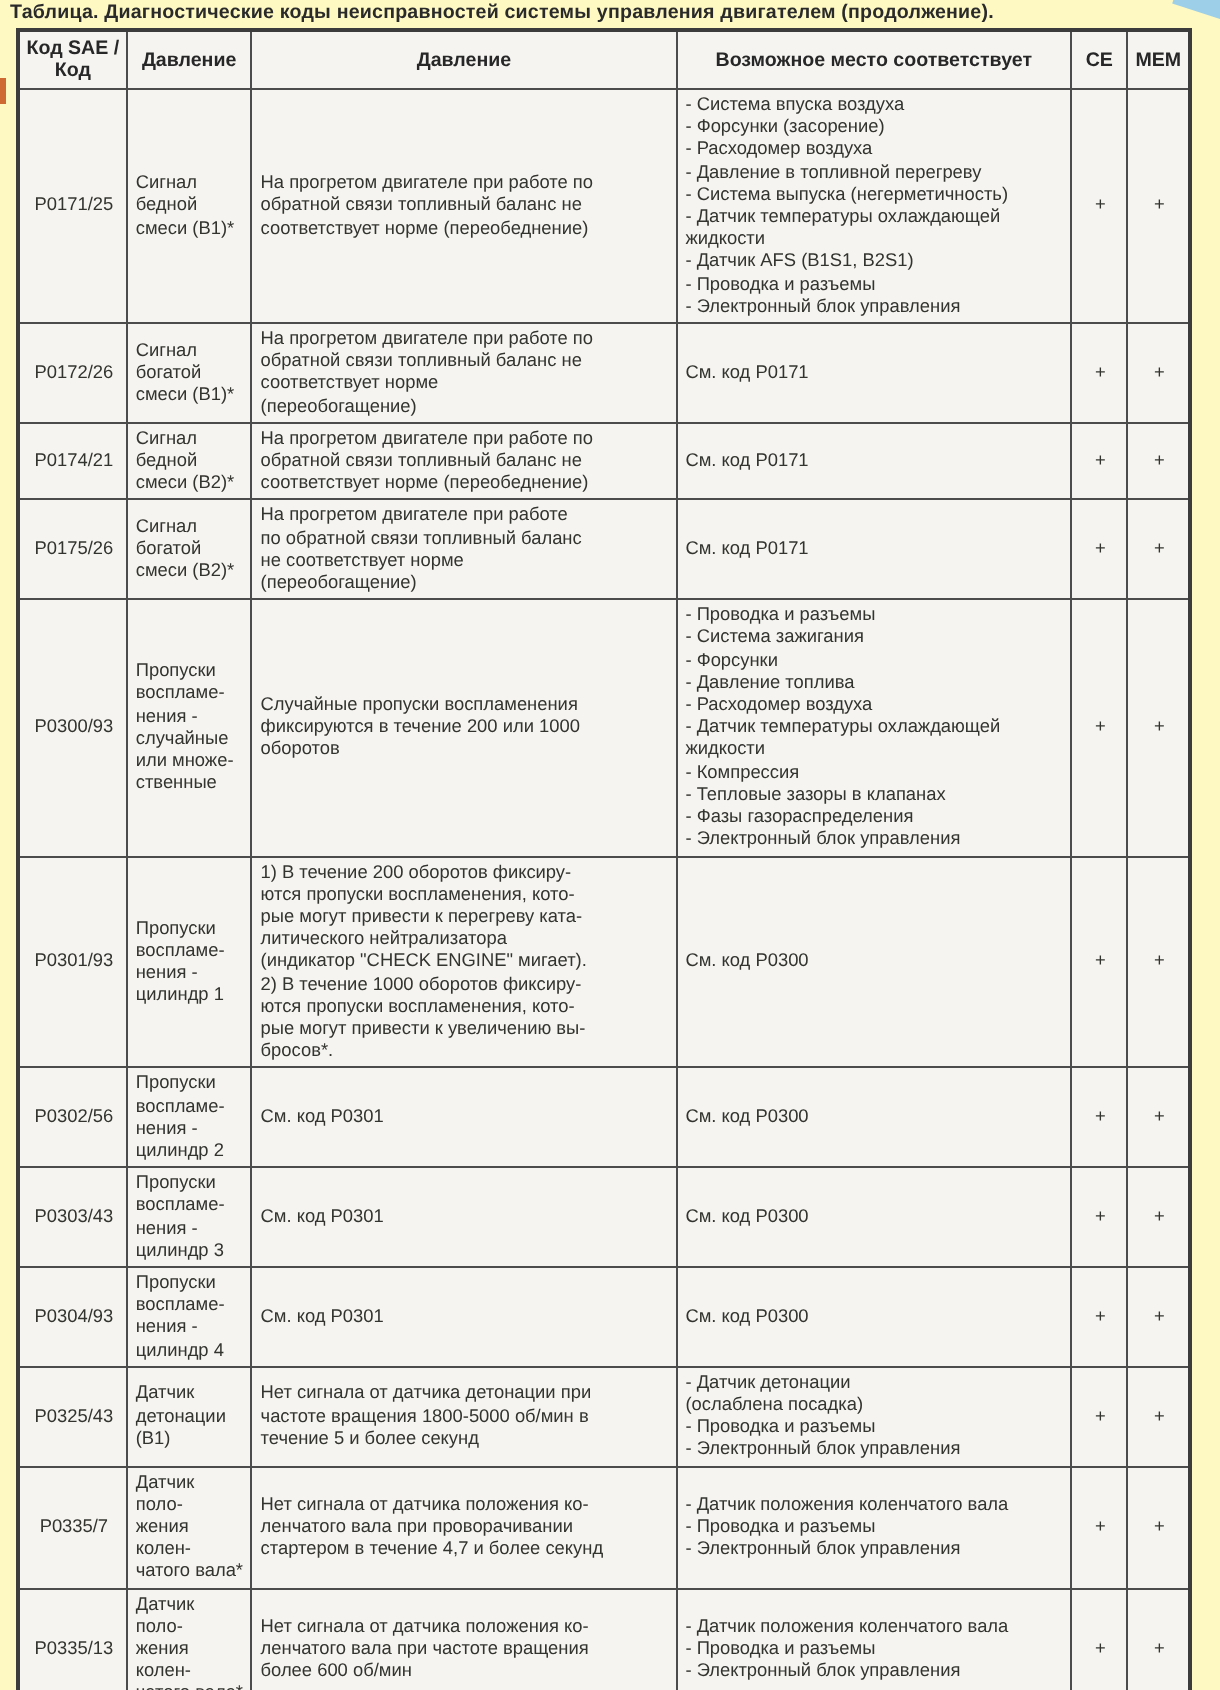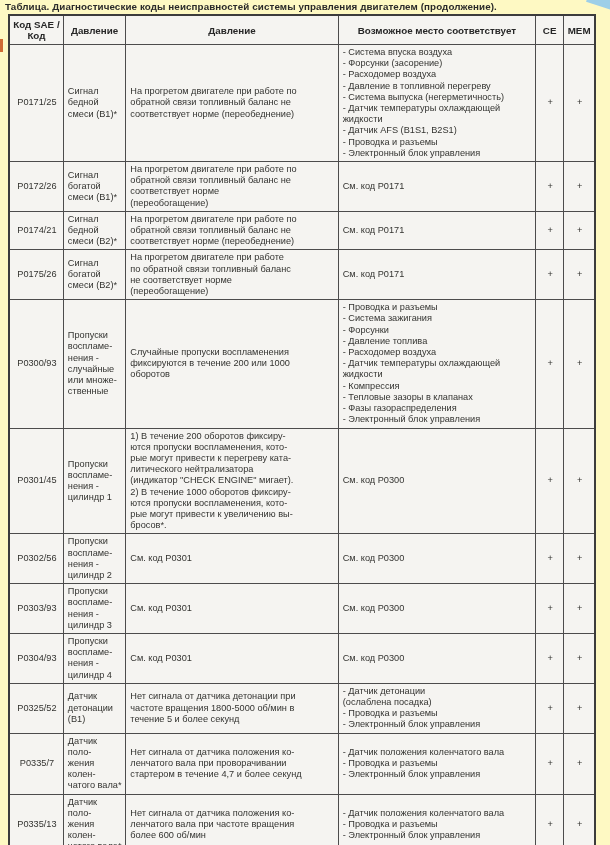--- a/index.html
+++ b/index.html
@@ -195,21 +195,21 @@
 - Датчик температуры охлаждающей
 жидкости
 - Компрессия
 - Тепловые зазоры в клапанах
 - Фазы газораспределения
 - Электронный блок управления</td>
         <td class="cell-ce">+</td>
         <td class="cell-mem">+</td>
       </tr>
       <tr>
-        <td class="cell-code">P0301/45</td>
+        <td class="cell-code">P0301/93</td>
         <td>Пропуски
 воспламе-
 нения -
 цилиндр 1</td>
         <td>1) В течение 200 оборотов фиксиру-
 ются пропуски воспламенения, кото-
 рые могут привести к перегреву ката-
 литического нейтрализатора
 (индикатор "CHECK ENGINE" мигает).
 2) В течение 1000 оборотов фиксиру-
@@ -225,21 +225,21 @@
         <td>Пропуски
 воспламе-
 нения -
 цилиндр 2</td>
         <td>См. код P0301</td>
         <td>См. код P0300</td>
         <td class="cell-ce">+</td>
         <td class="cell-mem">+</td>
       </tr>
       <tr>
-        <td class="cell-code">P0303/93</td>
+        <td class="cell-code">P0303/43</td>
         <td>Пропуски
 воспламе-
 нения -
 цилиндр 3</td>
         <td>См. код P0301</td>
         <td>См. код P0300</td>
         <td class="cell-ce">+</td>
         <td class="cell-mem">+</td>
       </tr>
       <tr>
@@ -247,21 +247,21 @@
         <td>Пропуски
 воспламе-
 нения -
 цилиндр 4</td>
         <td>См. код P0301</td>
         <td>См. код P0300</td>
         <td class="cell-ce">+</td>
         <td class="cell-mem">+</td>
       </tr>
       <tr>
-        <td class="cell-code">P0325/52</td>
+        <td class="cell-code">P0325/43</td>
         <td>Датчик
 детонации
 (B1)</td>
         <td>Нет сигнала от датчика детонации при
 частоте вращения 1800-5000 об/мин в
 течение 5 и более секунд</td>
         <td>- Датчик детонации
 (ослаблена посадка)
 - Проводка и разъемы
 - Электронный блок управления</td>

